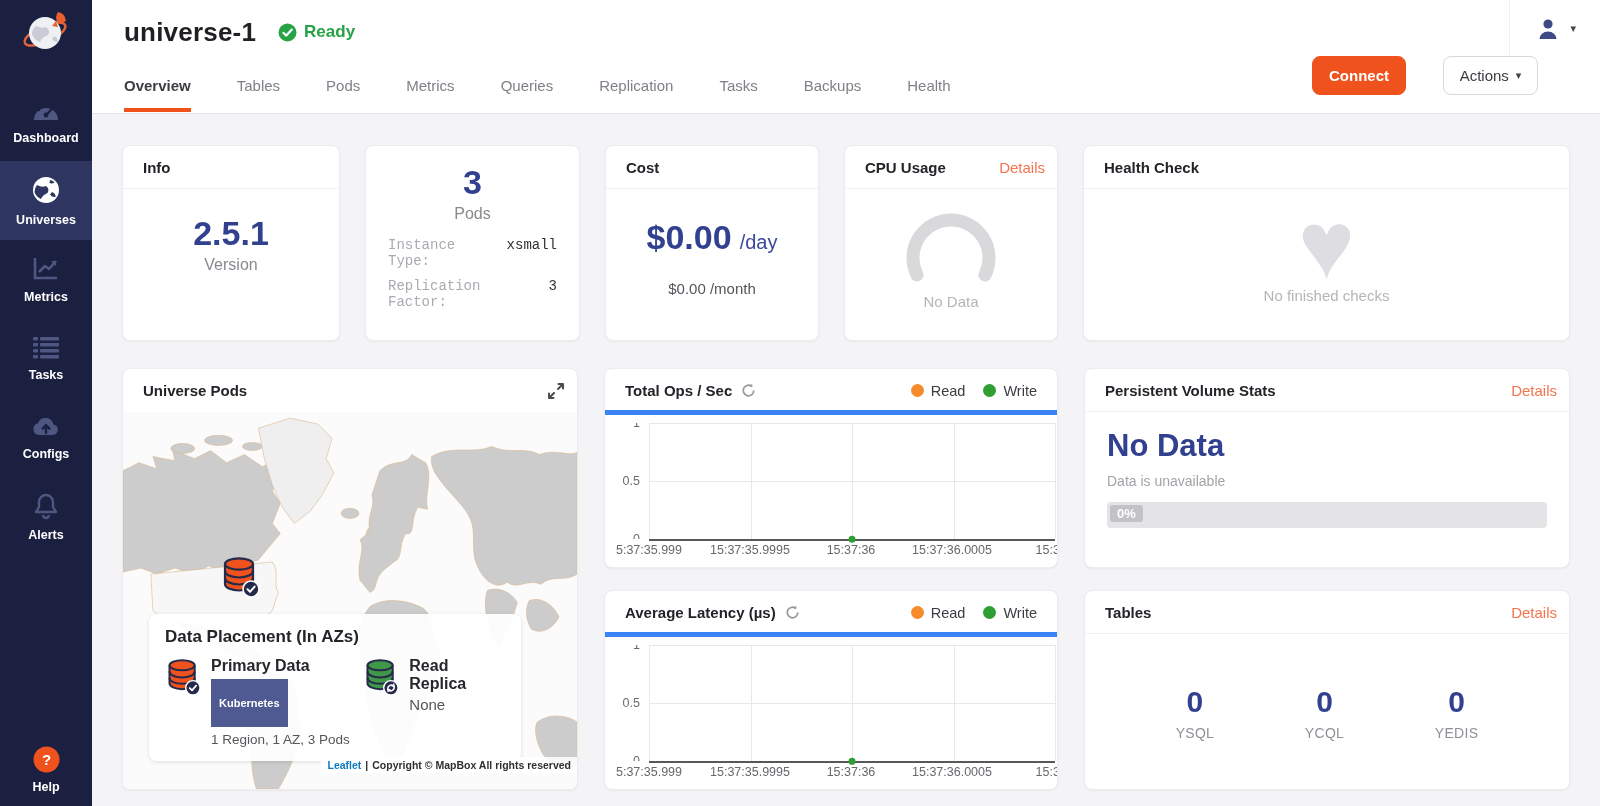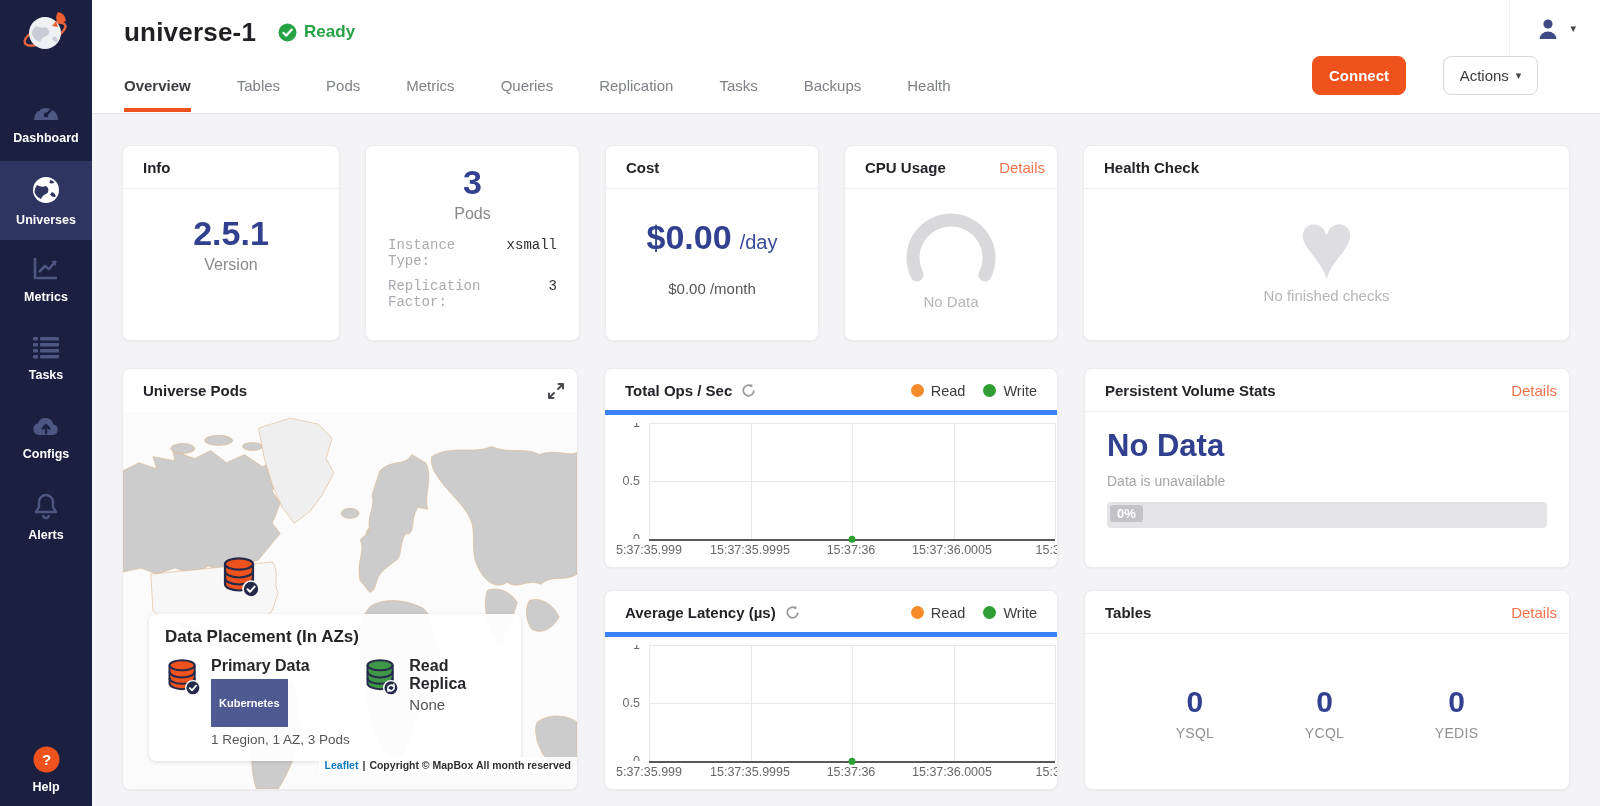--- a/index.html
+++ b/index.html
@@ -415,21 +415,21 @@
               <span>
                 <span class="pl-name">Read Replica</span>
                 <div class="pl-none">None</div>
               </span>
             </div>
           </div>
         </div>
         <div class="attribution">
           <span class="leaflet-link">Leaflet</span>
           <span>|</span>
-          <span>Copyright © MapBox All month reserved</span>
+          <span>Copyright © MapBox All rights reserved</span>
         </div>
       </div>
     </div>
 
     <div class="card chart-card">
       <div class="chart-hd">
         <span class="card-title chart-title">Total Ops / Sec</span>
         <span class="refresh-ic">
           <svg width="15" height="15" viewBox="0 0 15 15">
             <path d="M12.8 7.5 a5.3 5.3 0 1 1 -1.9 -4.1" fill="none" stroke="#9a9a9e" stroke-width="1.8"></path>

